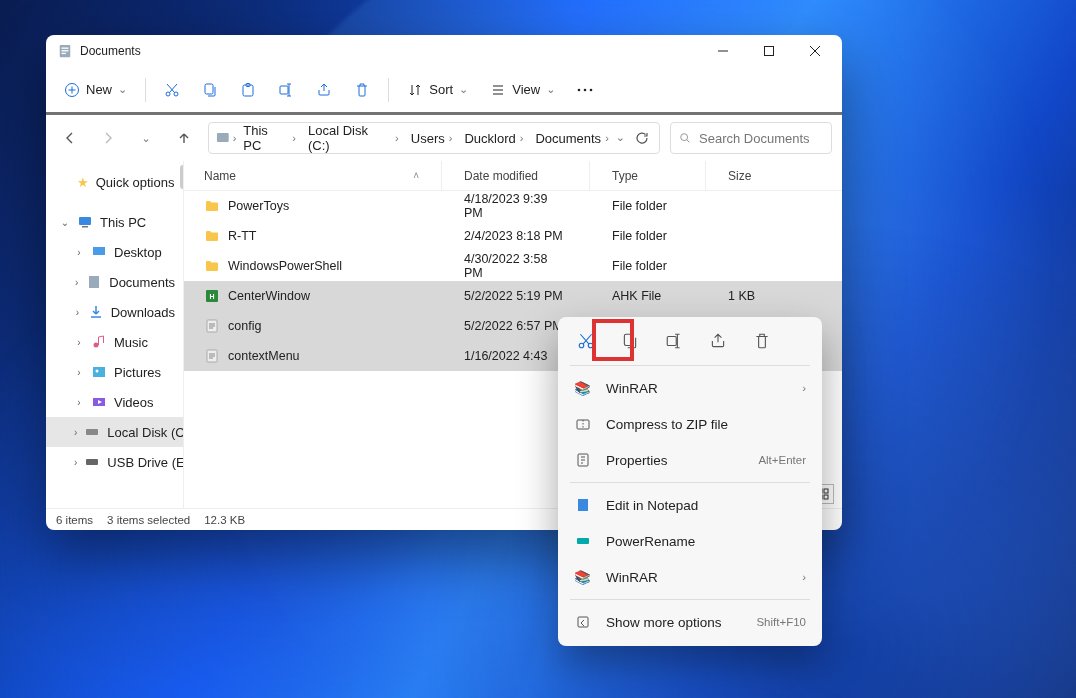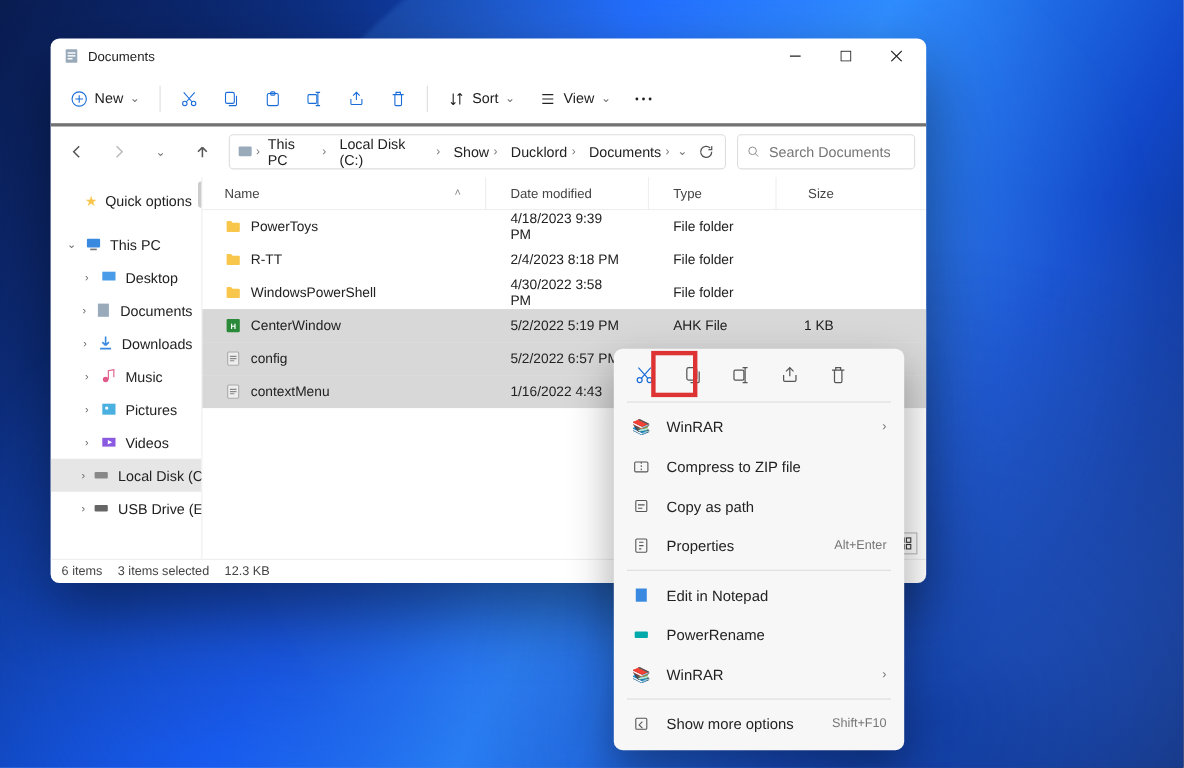--- a/index.html
+++ b/index.html
@@ -33,21 +33,21 @@
 .body { flex:1; display:flex; min-height:0; }
 .sidebar { width:138px; border-right:1px solid #eee; padding:6px 0; overflow:hidden; font-size:13px; position:relative; }
 .sbhandle { position:absolute; right:-3px; top:4px; width:6px; height:24px; background:#ccc; border-radius:3px; }
 .sbitem { display:flex; align-items:center; gap:7px; height:30px; padding:0 8px 0 14px; color:#222; white-space:nowrap; }
 .sbitem.l2 { padding-left:28px; }
 .sbitem .caret { width:10px; color:#666; font-size:10px; text-align:center; }
 .sbitem.sel { background:#e6e6e6; }
 .fileview { flex:1; display:flex; flex-direction:column; position:relative; }
 .cols { display:flex; height:30px; border-bottom:1px solid #eee; font-size:12px; color:#444; align-items:center; }
 .col { padding:0 22px; border-right:1px solid #eee; height:100%; display:flex; align-items:center; gap:6px; }
-.c-name{width:258px;padding-left:20px;} .c-date{width:148px;} .c-type{width:116px;} .c-size{width:74px; justify-content:flex-end; text-align:right; border-right:none;}
+.c-name{width:258px;padding-left:20px;} .c-date{width:148px;} .c-type{width:116px;} .c-size{width:74px; justify-content:flex-start; text-align:right; border-right:none;}
 .row { display:flex; height:30px; align-items:center; font-size:12.5px; color:#222; }
 .row.sel { background:#d8d8d8; }
 .row .c-name { display:flex; align-items:center; gap:8px; }
 .ficon { width:16px; height:16px; flex-shrink:0; }
 .viewbtns { position:absolute; right:8px; bottom:4px; display:flex; gap:4px; }
 .viewbtn { width:22px; height:20px; border:1px solid #bbb; display:flex; align-items:center; justify-content:center; font-size:11px; color:#333; }
 .viewbtn.active { border-color:#1a6dd8; color:#1a6dd8; }
 .status { height:22px; border-top:1px solid #eee; display:flex; align-items:center; padding:0 10px; font-size:11.5px; color:#444; gap:14px; }
 .ctxmenu { position:absolute; left:558px; top:317px; width:264px; background:#f7f7f7; border-radius:8px; box-shadow:0 18px 40px rgba(0,0,0,0.35); padding:6px; font-size:13.5px; color:#222; }
 .ctxrow { height:36px; display:flex; align-items:center; padding:0 10px; border-radius:4px; gap:14px; }
@@ -191,21 +191,21 @@
       <span class="chev">›</span>
       <span class="crumb">
           <span>This PC</span>
           <span class="chev">›</span>
         </span>
       <span class="crumb">
           <span>Local Disk (C:)</span>
           <span class="chev">›</span>
         </span>
       <span class="crumb">
-          <span>Show</span>
+          <span>Users</span>
           <span class="chev">›</span>
         </span>
       <span class="crumb">
           <span>Ducklord</span>
           <span class="chev">›</span>
         </span>
       <span class="crumb">
           <span>Documents</span>
           <span class="chev">›</span>
         </span>
@@ -494,29 +494,20 @@
         <svg width="16" height="16" viewBox="0 0 16 16">
           <rect x="2" y="4" width="12" height="9" rx="1" fill="none" stroke="#555"></rect>
           <path d="M8 4v9" stroke="#555" stroke-dasharray="1.5 1.5"></path>
         </svg>
       </span>
       <span>Compress to ZIP file</span>
     </div>
   <div class="ctxrow">
       <span class="micon">
         <svg width="16" height="16" viewBox="0 0 16 16">
-          <rect x="3" y="3" width="10" height="10" rx="1" fill="none" stroke="#555"></rect>
-          <path d="M5 7h6M5 10h4" stroke="#555"></path>
-        </svg>
-      </span>
-      <span>Copy as path</span>
-    </div>
-  <div class="ctxrow">
-      <span class="micon">
-        <svg width="16" height="16" viewBox="0 0 16 16">
           <rect x="3" y="2" width="10" height="12" rx="1" fill="none" stroke="#555"></rect>
           <path d="M6 5h4M6 8h4M6 11h2" stroke="#555"></path>
         </svg>
       </span>
       <span>Properties</span>
       <span class="hint">Alt+Enter</span>
     </div>
   <div class="ctxsep"></div>
   <div class="ctxrow">
       <span class="micon">

